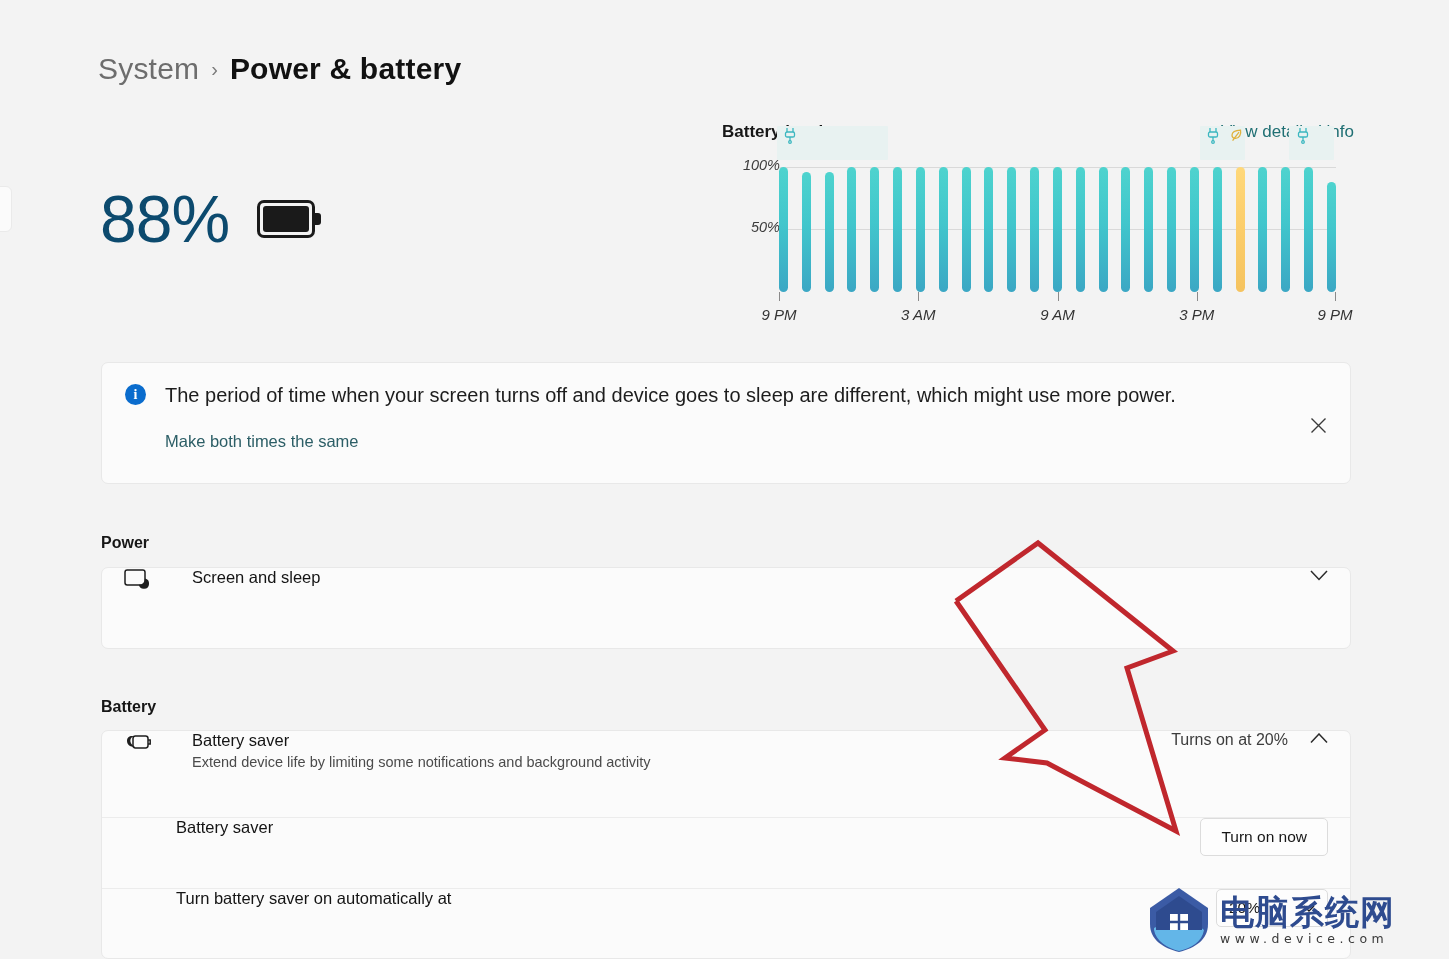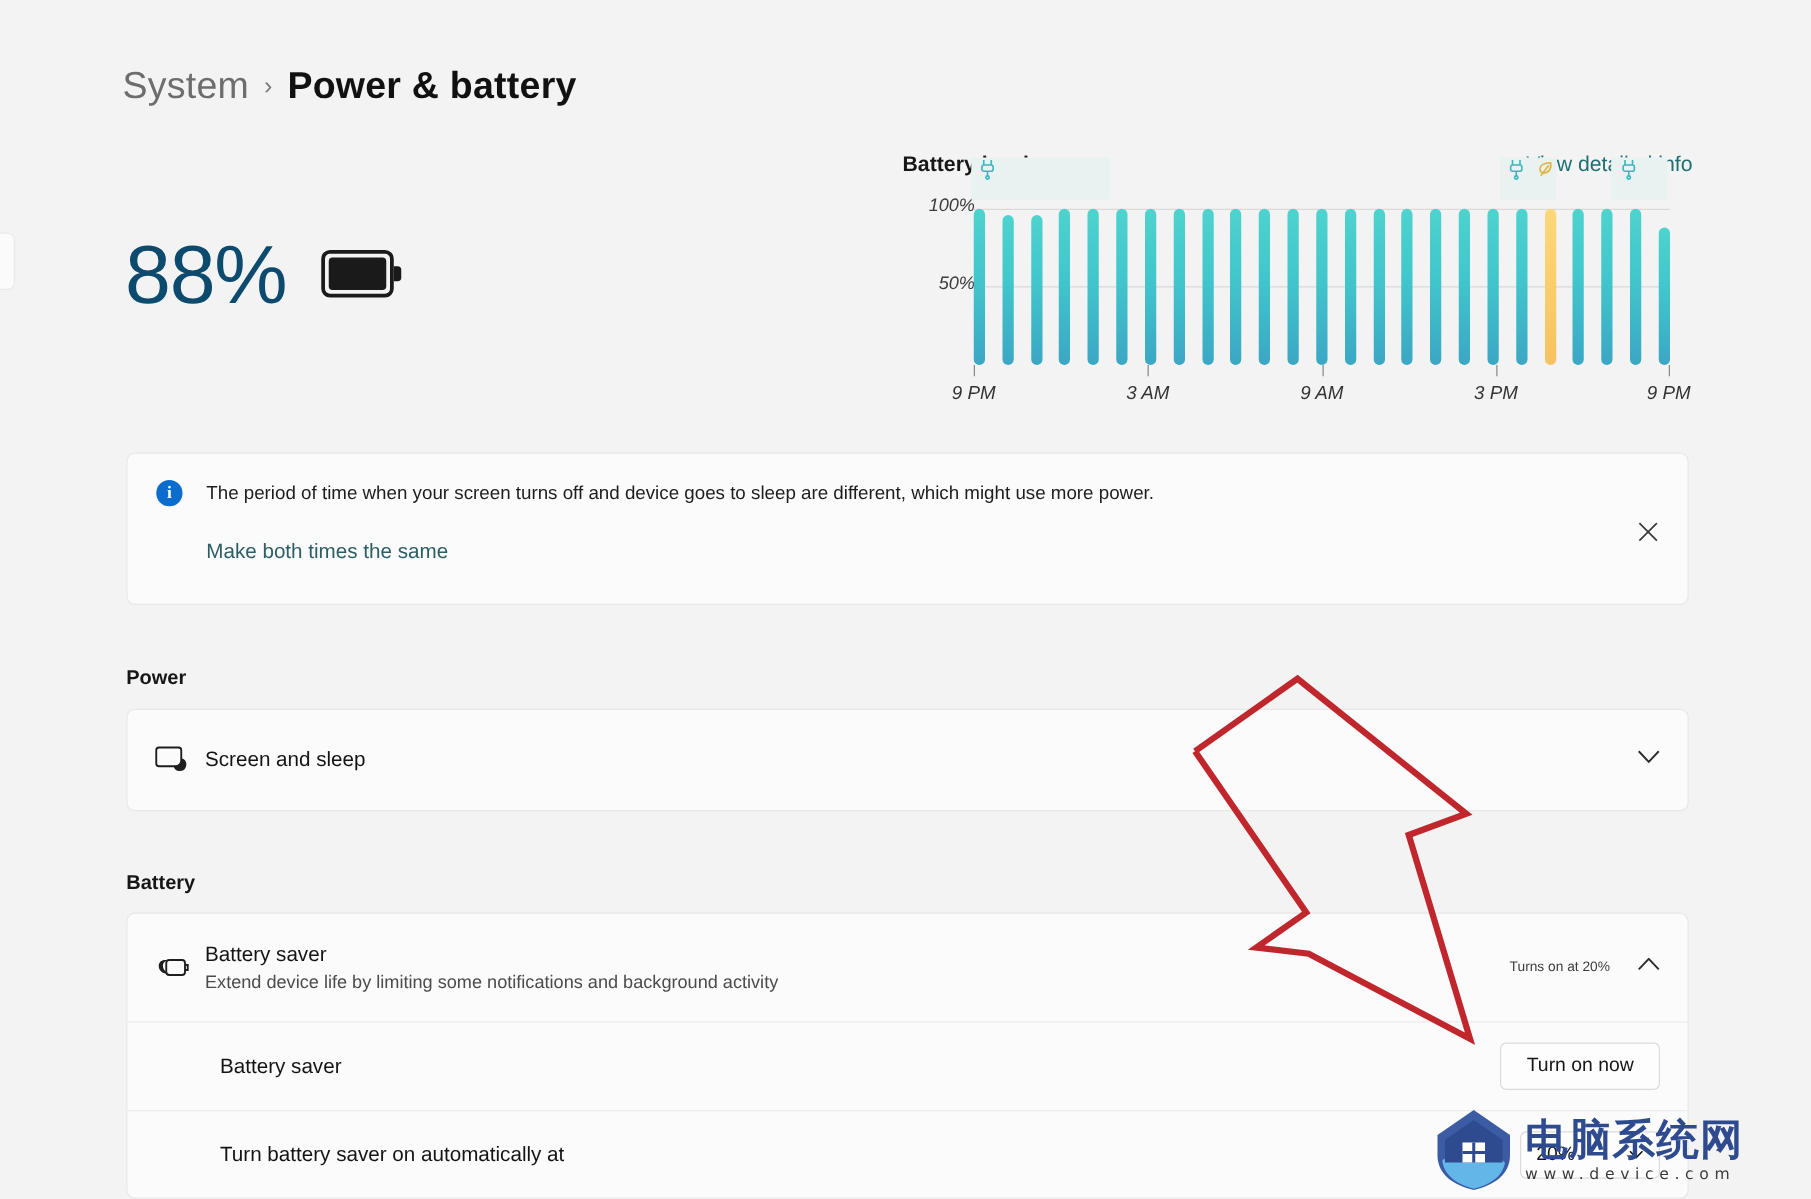--- a/index.html
+++ b/index.html
@@ -101,51 +101,51 @@
     background: #fbfbfb; border: 1px solid #e8e8e8; border-radius: 7px;
   }
   .banner-ico {
     position: absolute; left: 23px; top: 21px; width: 21px; height: 21px;
     border-radius: 50%; background: #0a6ccd; color: #fff;
     font-size: 14px; font-weight: 700; line-height: 21px; text-align: center;
     font-family: "Liberation Serif", serif;
   }
   .banner-text {
     position: absolute; left: 63px; top: 21px; width: 1140px;
-    font-size: 15px; color: #1d1d1d; line-height: 22px;
+    font-size: 20px; color: #1d1d1d; line-height: 22px;
   }
   .banner-link {
     position: absolute; left: 63px; top: 69px;
     font-size: 16.5px; color: #2c5e66; cursor: pointer;
   }
   .banner-close {
     position: absolute; right: 16px; top: 46px; width: 32px; height: 32px;
     display: flex; align-items: center; justify-content: center;
     cursor: pointer; color: #3a3a3a;
   }
 
   
   .sec-title {
     position: absolute; font-size: 16px; font-weight: 600; color: #161616;
   }
   .card {
     position: absolute; left: 101px; width: 1250px;
     background: #fbfbfb; border: 1px solid #e8e8e8; border-radius: 7px;
   }
   .row {
-    position: relative; display: flex; align-items: center;
-    padding: 0 22px; height: 100%;
+    position: relative; display: flex; align-items: flex-start;
+    padding: 0 22px; height: 100%; gap: 28px;
   }
   .row-ico { width: 40px; flex: 0 0 40px; color: #1e1e1e; }
   .row-ico svg { display: block; }
   .row-main { flex: 1 1 auto; }
   .row-title { font-size: 16.5px; color: #141414; }
   .row-sub { font-size: 14.5px; color: #4b4b4b; margin-top: 4px; }
   .row-right { display: flex; align-items: center; gap: 22px; }
-  .row-value { font-size: 11px; color: #3c3c3c; }
+  .row-value { font-size: 16px; color: #3c3c3c; }
   .chev { color: #2a2a2a; }
   .btn {
     font-size: 15.5px; color: #161616; background: #fdfdfd;
     border: 1px solid #dcdcdc; border-radius: 5px;
     padding: 9px 20px; cursor: pointer;
   }
   .select {
     font-size: 15.5px; color: #161616; background: #fdfdfd;
     border: 1px solid #dcdcdc; border-radius: 5px;
     padding: 9px 12px; min-width: 112px; cursor: pointer;

